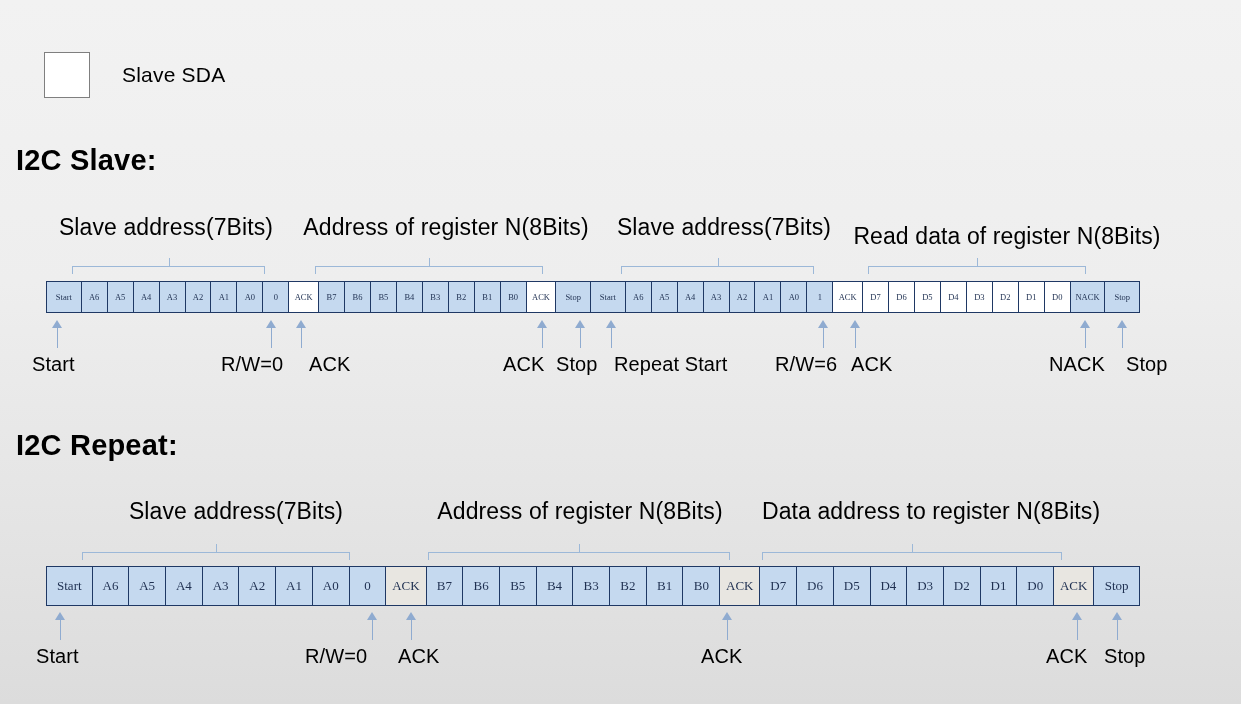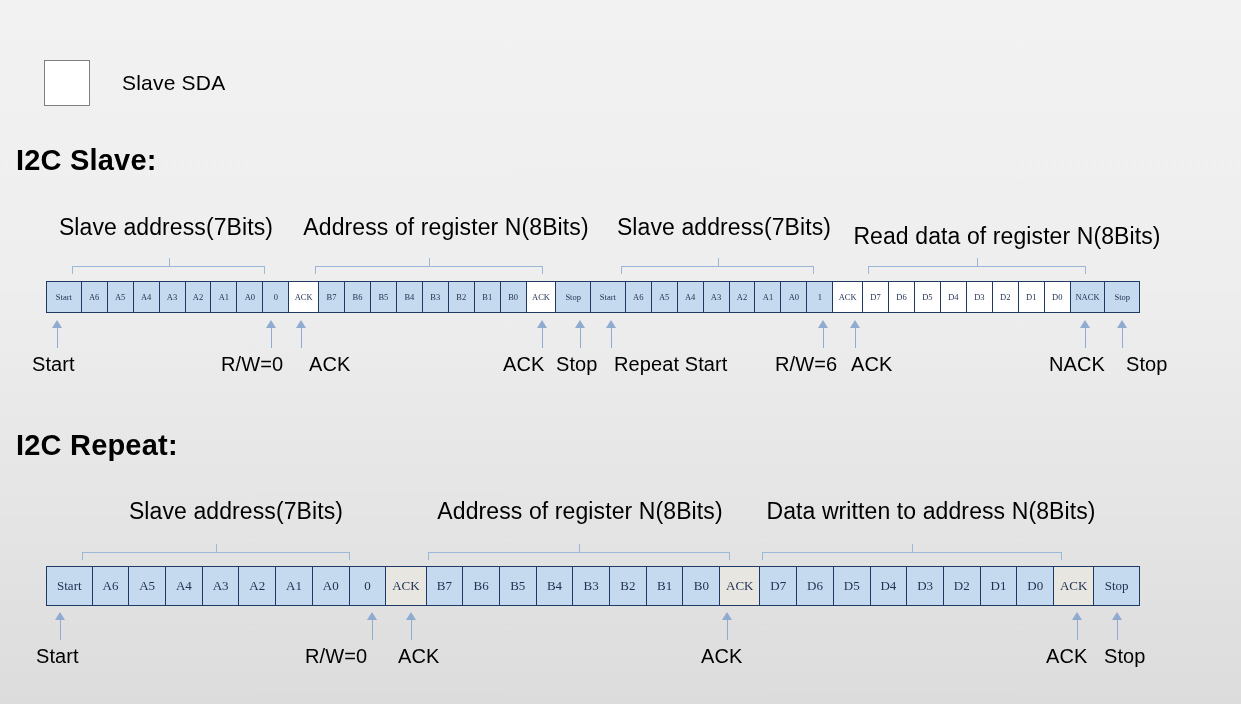--- a/index.html
+++ b/index.html
@@ -79,21 +79,21 @@
     border-bottom:8px solid #8fabd0;
   }
   .anno{position:absolute;font-size:20px;white-space:nowrap;letter-spacing:.1px;}
 </style>
 </head>
 <body>
 
 <div class="stage">
 
 
-  <div class="legend-row" style="left:44px;top:60px;justify-content:space-between;">
+  <div class="legend-row" style="left:44px;top:52px;justify-content:space-between;">
     <div class="legend-swatch slave"></div>
     <div class="legend-label">Slave SDA</div>
   </div>
 
   <div class="heading" style="left:16px;top:144px;">I2C Slave:</div>
 
   <div class="group-caption" style="left:46px;top:214px;width:240px;">Slave address(7Bits)</div>
   <div class="group-caption" style="left:296px;top:214px;width:300px;">Address of register N(8Bits)</div>
   <div class="group-caption" style="left:604px;top:214px;width:240px;">Slave address(7Bits)</div>
   <div class="group-caption" style="left:848px;top:223px;width:318px;">Read data of register N(8Bits)</div>
@@ -215,21 +215,21 @@
   <div class="anno" style="left:614px;top:353px;">Repeat Start</div>
   <div class="anno" style="left:775px;top:353px;">R/W=6</div>
   <div class="anno" style="left:851px;top:353px;">ACK</div>
   <div class="anno" style="left:1049px;top:353px;">NACK</div>
   <div class="anno" style="left:1126px;top:353px;">Stop</div>
 
   <div class="heading" style="left:16px;top:429px;">I2C Repeat:</div>
 
   <div class="group-caption" style="left:86px;top:498px;width:300px;">Slave address(7Bits)</div>
   <div class="group-caption" style="left:420px;top:498px;width:320px;">Address of register N(8Bits)</div>
-  <div class="group-caption" style="left:762px;top:498px;width:338px;">Data written to address N(8Bits)</div>
+  <div class="group-caption" style="left:762px;top:498px;width:338px;">Data address to register N(8Bits)</div>
 
   <div class="brace" style="left:82px;top:544px;width:268px;">
     <div class="bar"></div>
       <div class="leg l"></div>
       <div class="leg r"></div>
       <div class="tick"></div>
   </div>
   <div class="brace" style="left:428px;top:544px;width:302px;">
     <div class="bar"></div>
       <div class="leg l"></div>

